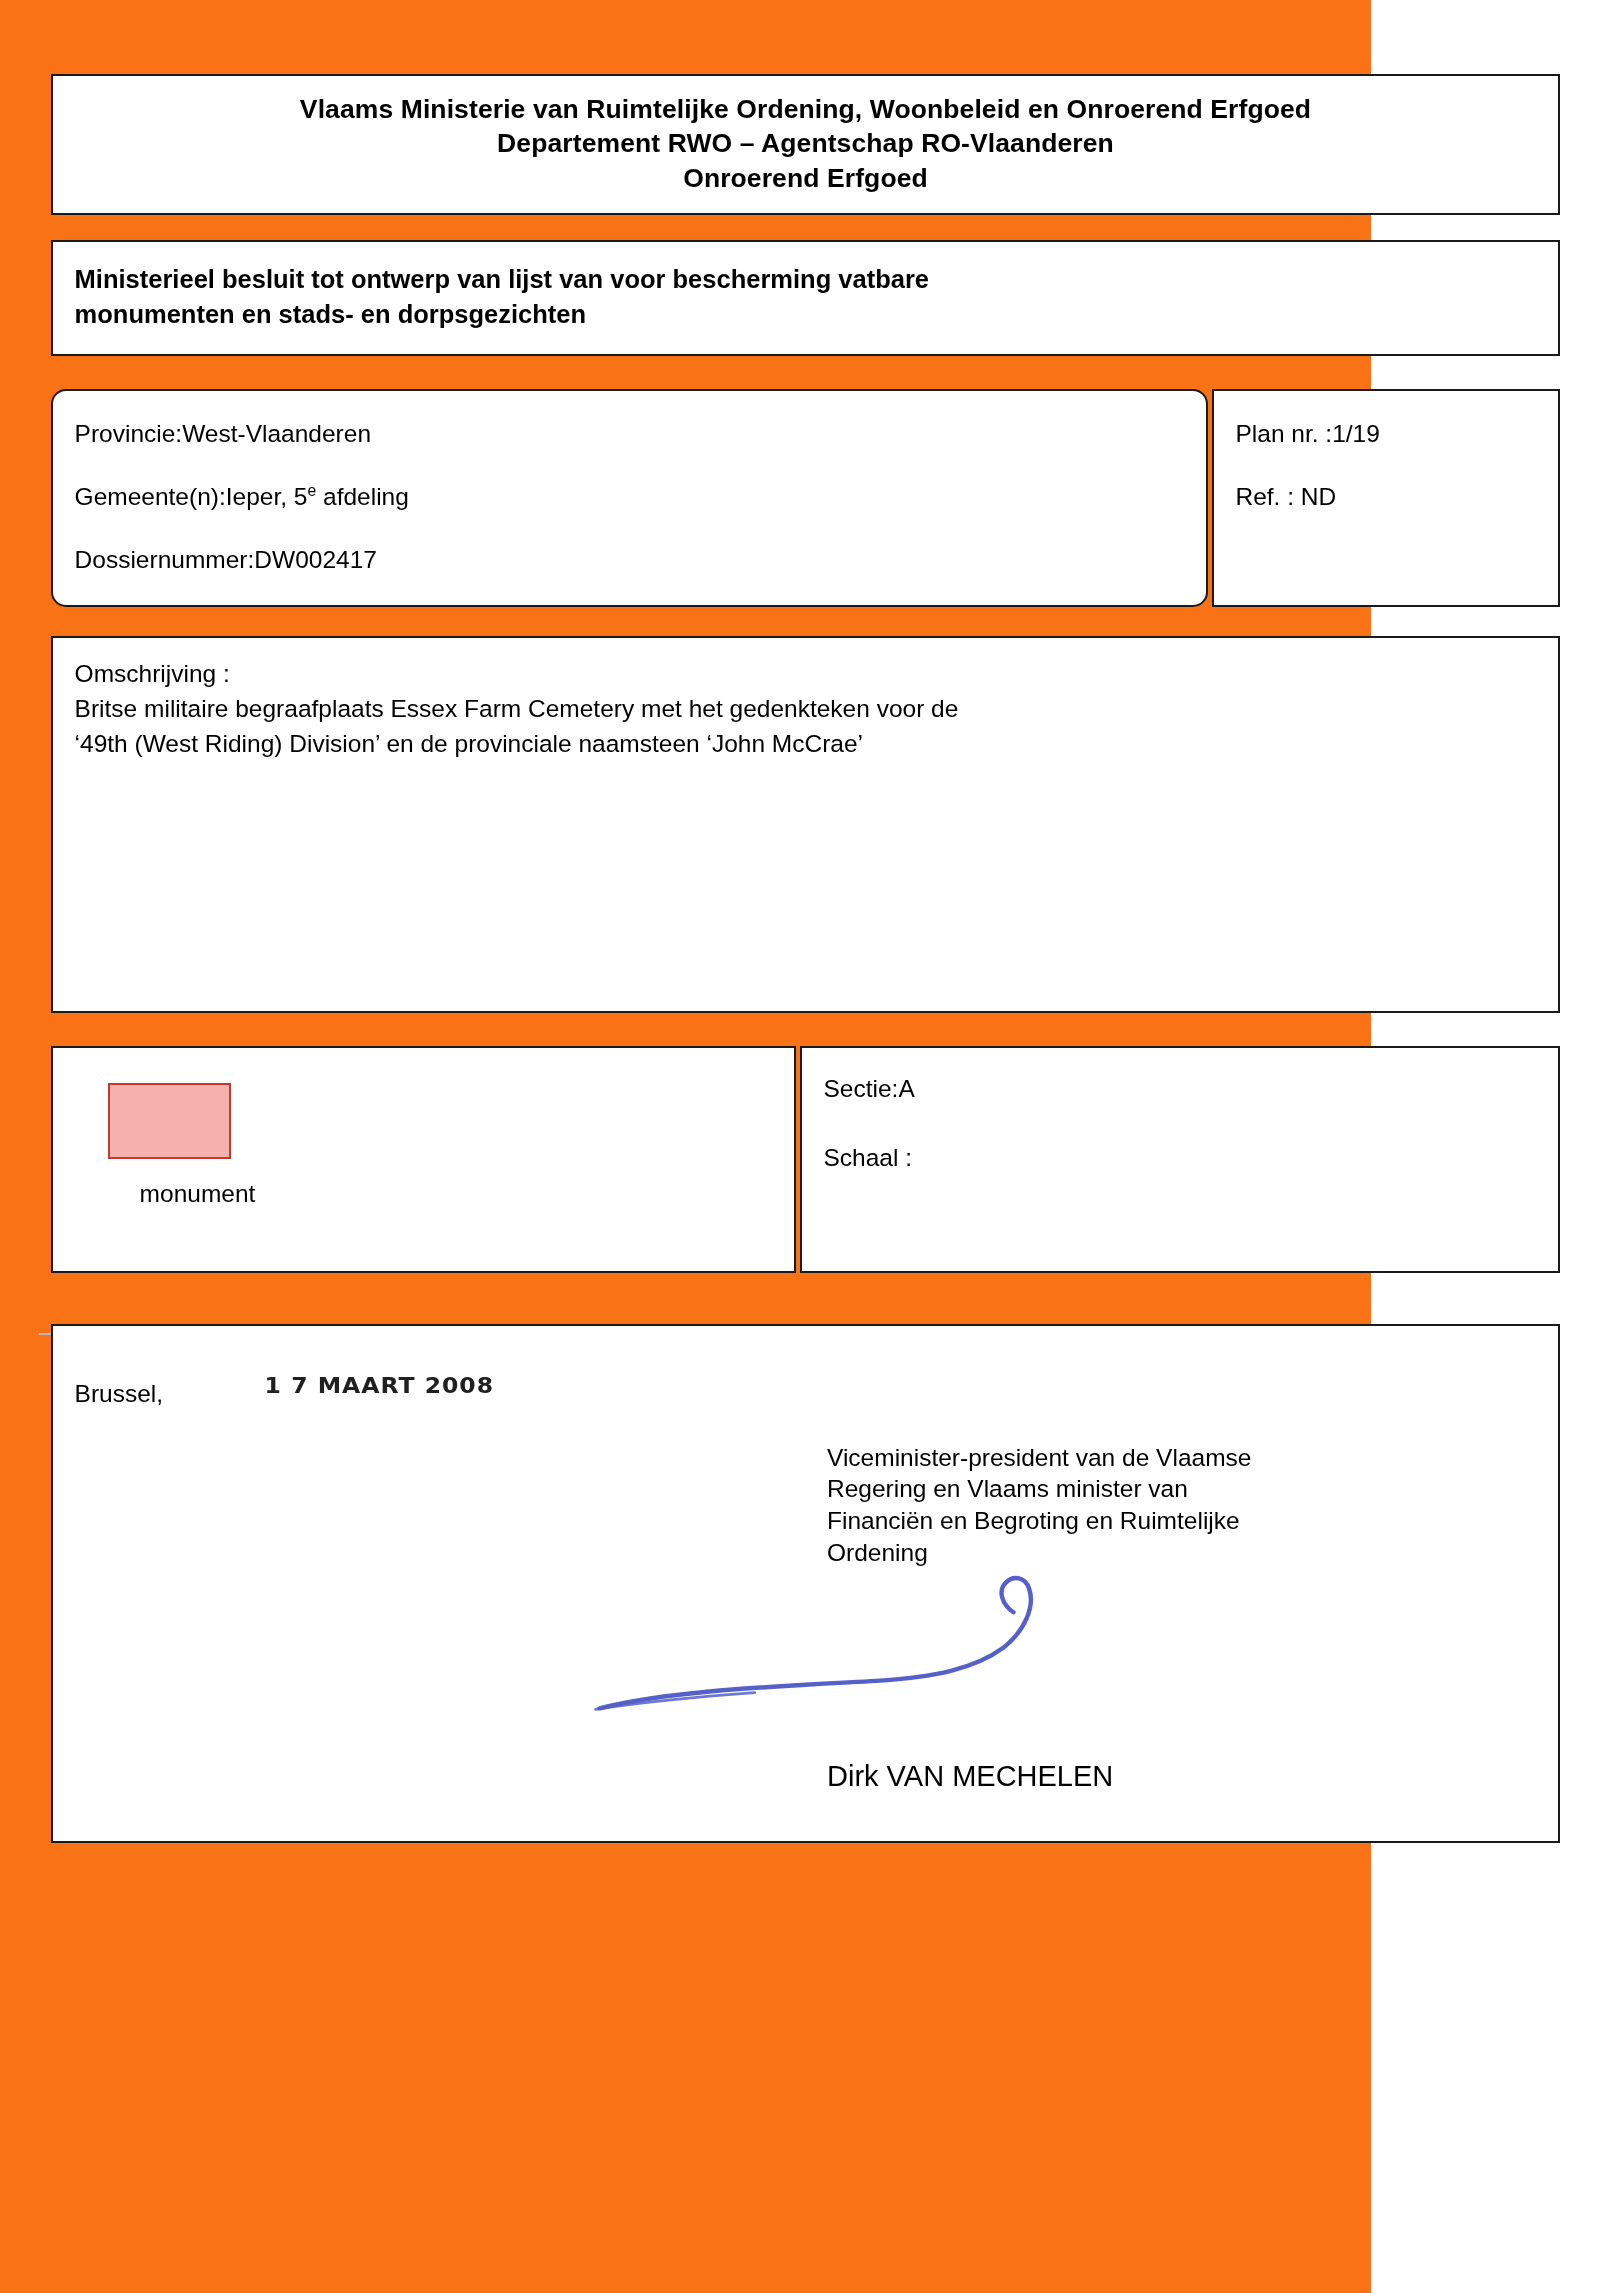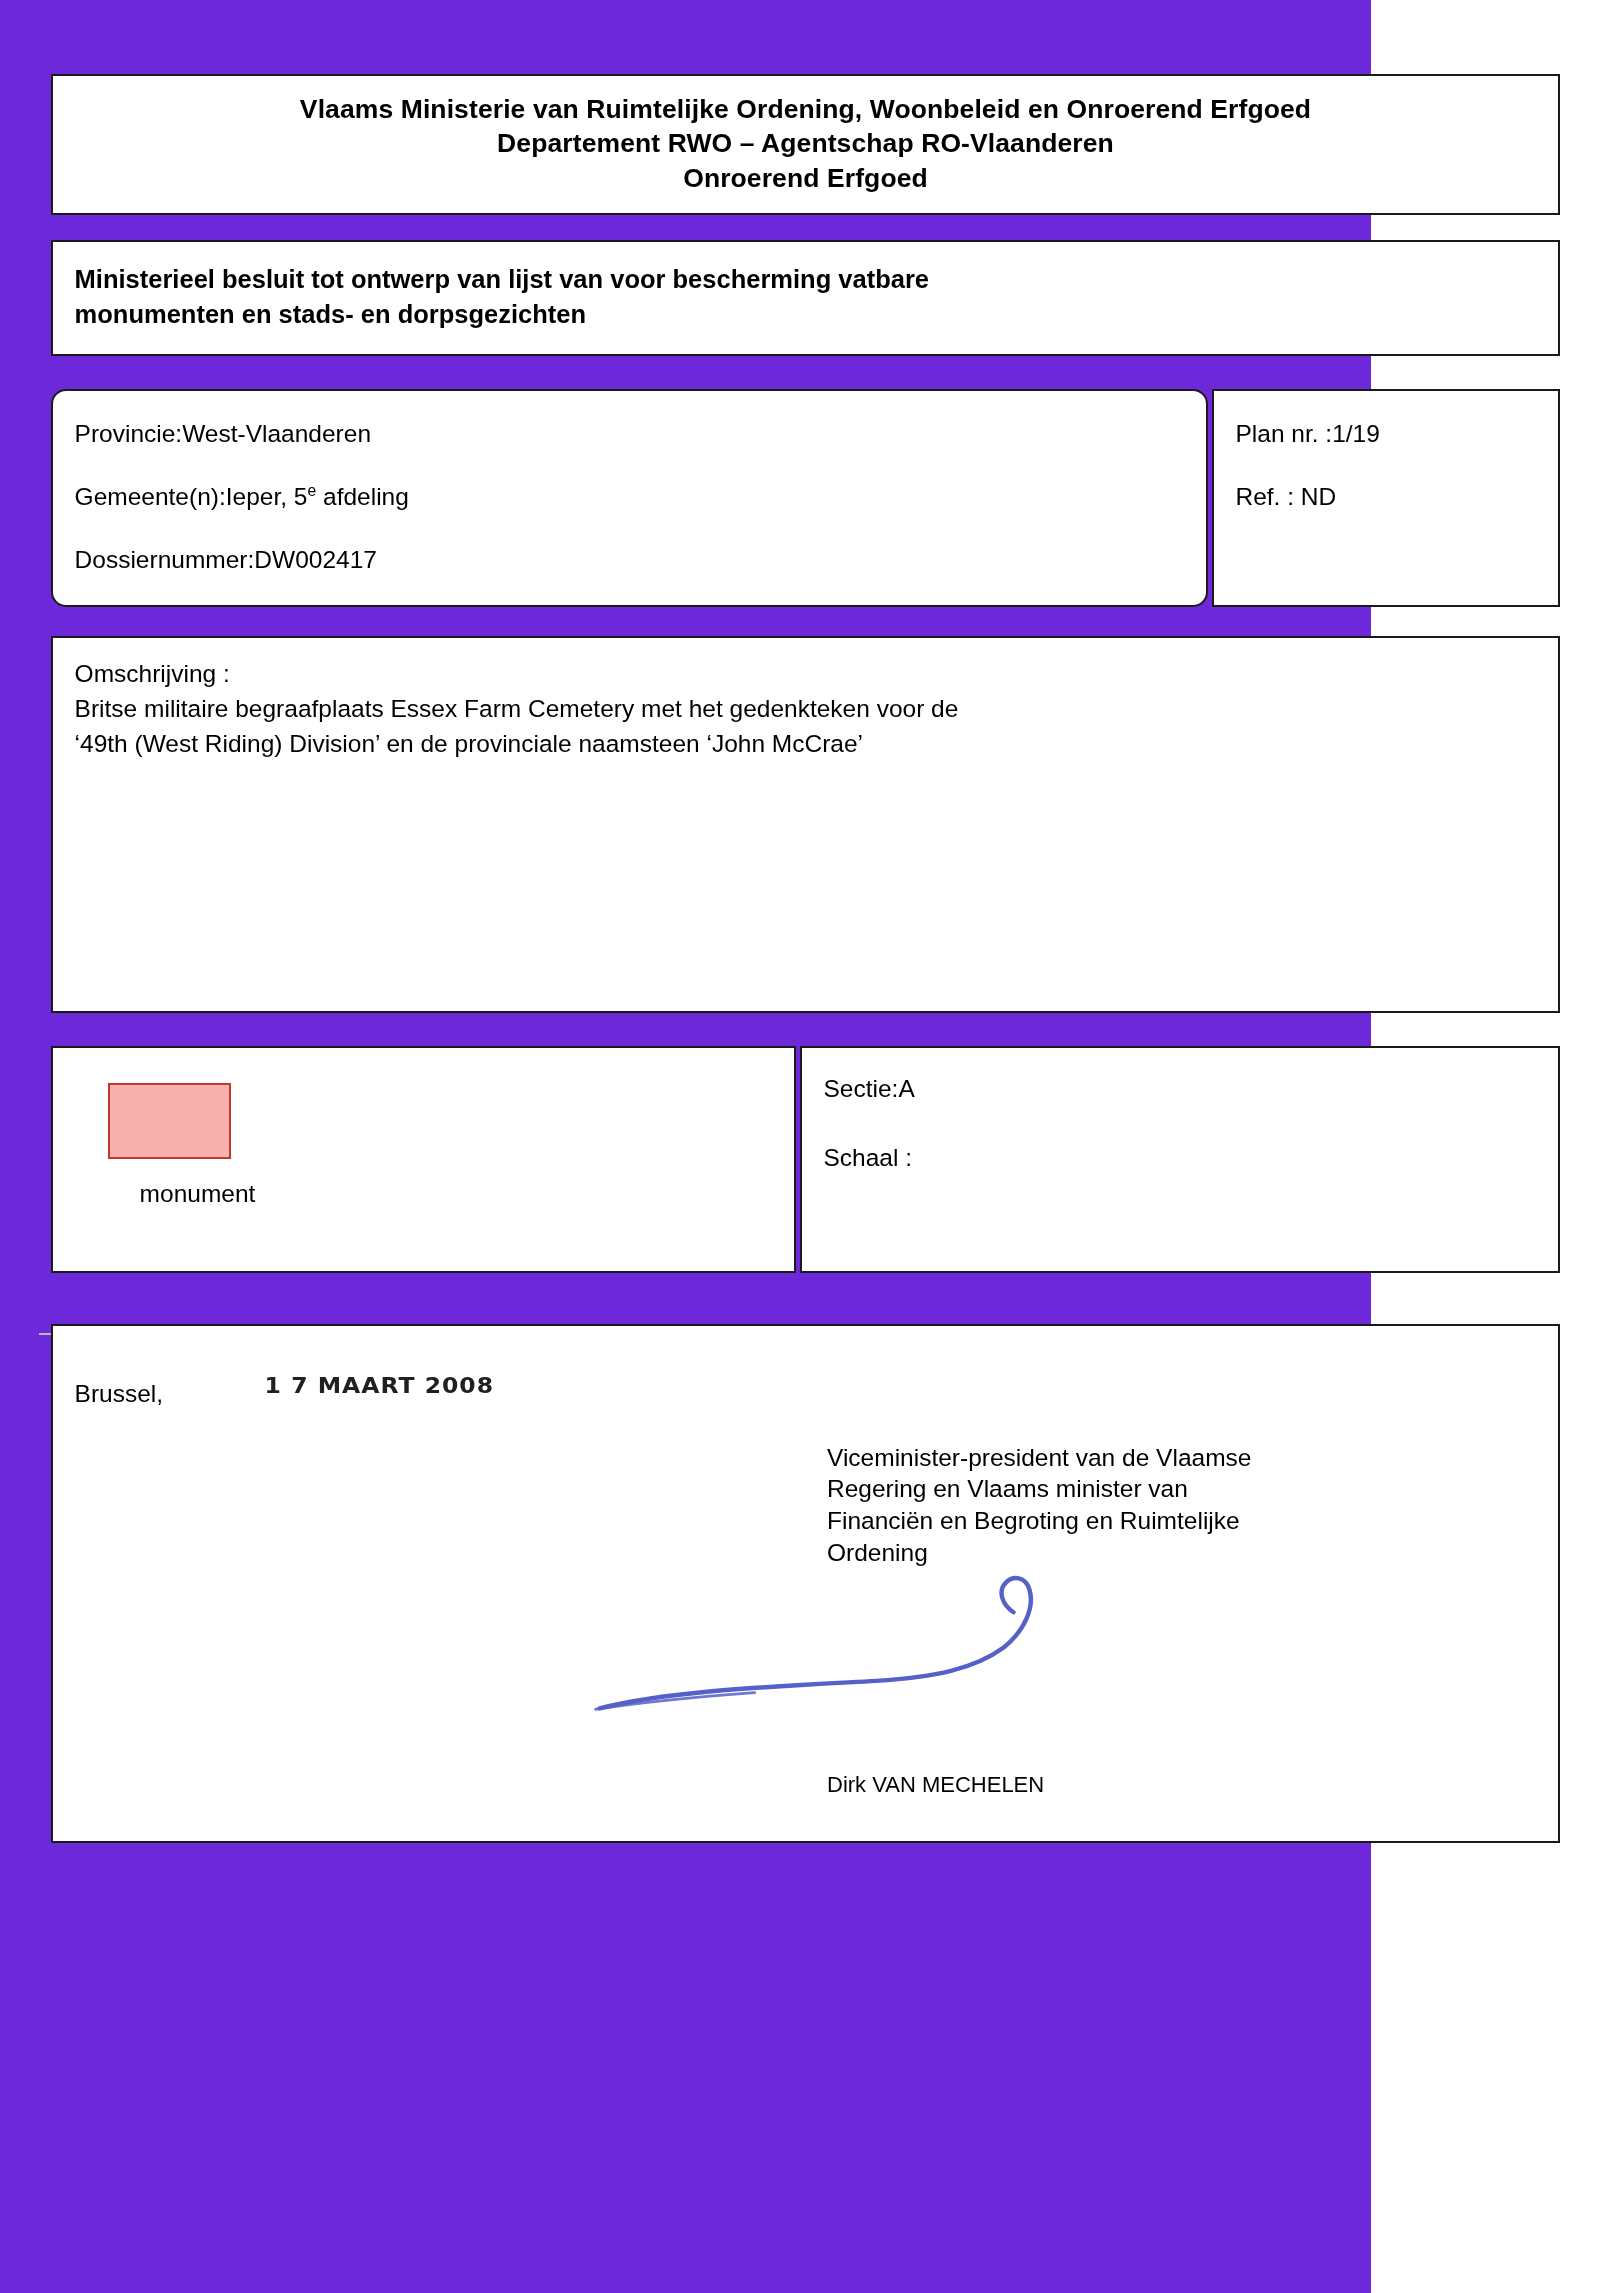--- a/index.html
+++ b/index.html
@@ -13,21 +13,21 @@
     font-family: "Liberation Sans", sans-serif;
     color: #000000;
     position: relative;
     overflow: hidden;
   }
   .page {
     position: absolute;
     left: 0; top: 0;
     width: 1371px;
     height: 2294px;
-    background: #6d28d9;
+    background: #f97316;
   }
   .sheet {
     position: absolute;
     left: 51px;
     top: 74px;
     width: 1509px;
   }
   .box {
     border: 2px solid #1a1a1a;
     box-sizing: border-box;
@@ -179,22 +179,22 @@
   .signature-area {
     position: absolute;
     left: 529px;
     top: 245px;
     width: 608px;
     height: 157px;
   }
   .signer-name {
     position: absolute;
     left: 774px;
-    top: 446px;
-    font-size: 22px;
+    top: 434px;
+    font-size: 29px;
   }
   .speck {
     position: absolute;
     background: #b9b9b9;
     width: 2.9px;
     height: 2.9px;
     border-radius: 50%;
   }
 </style>
 </head>

